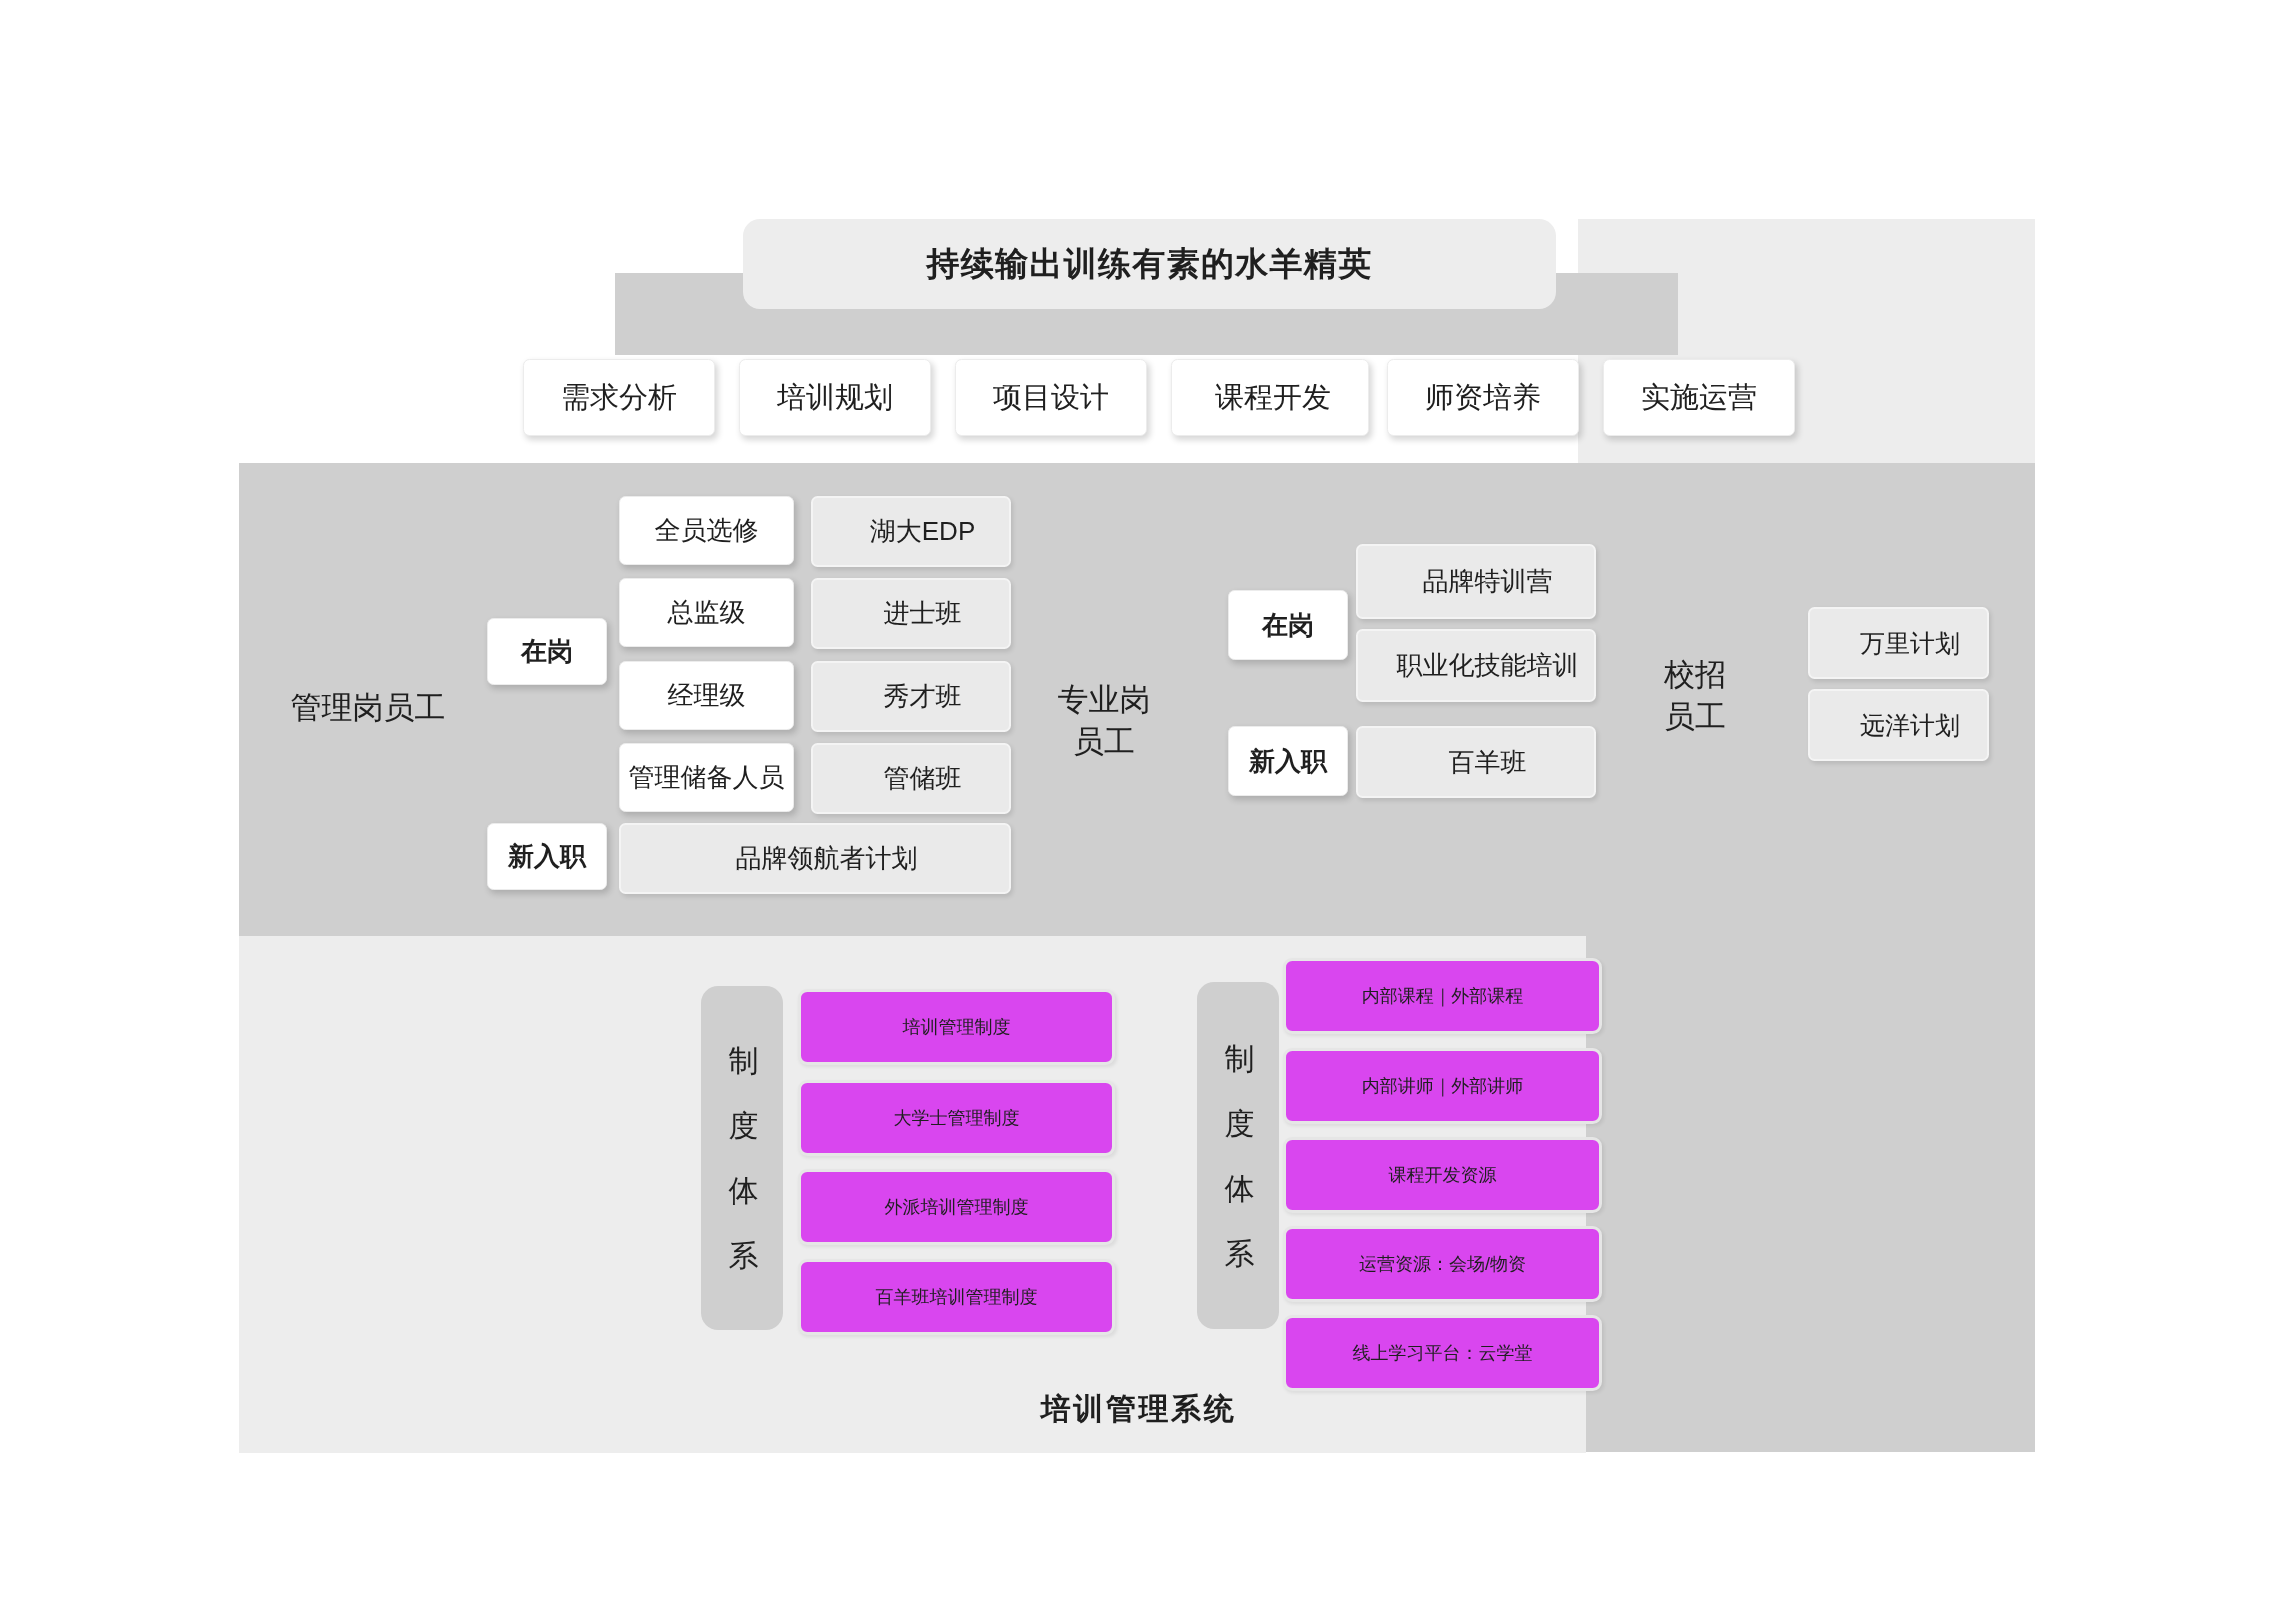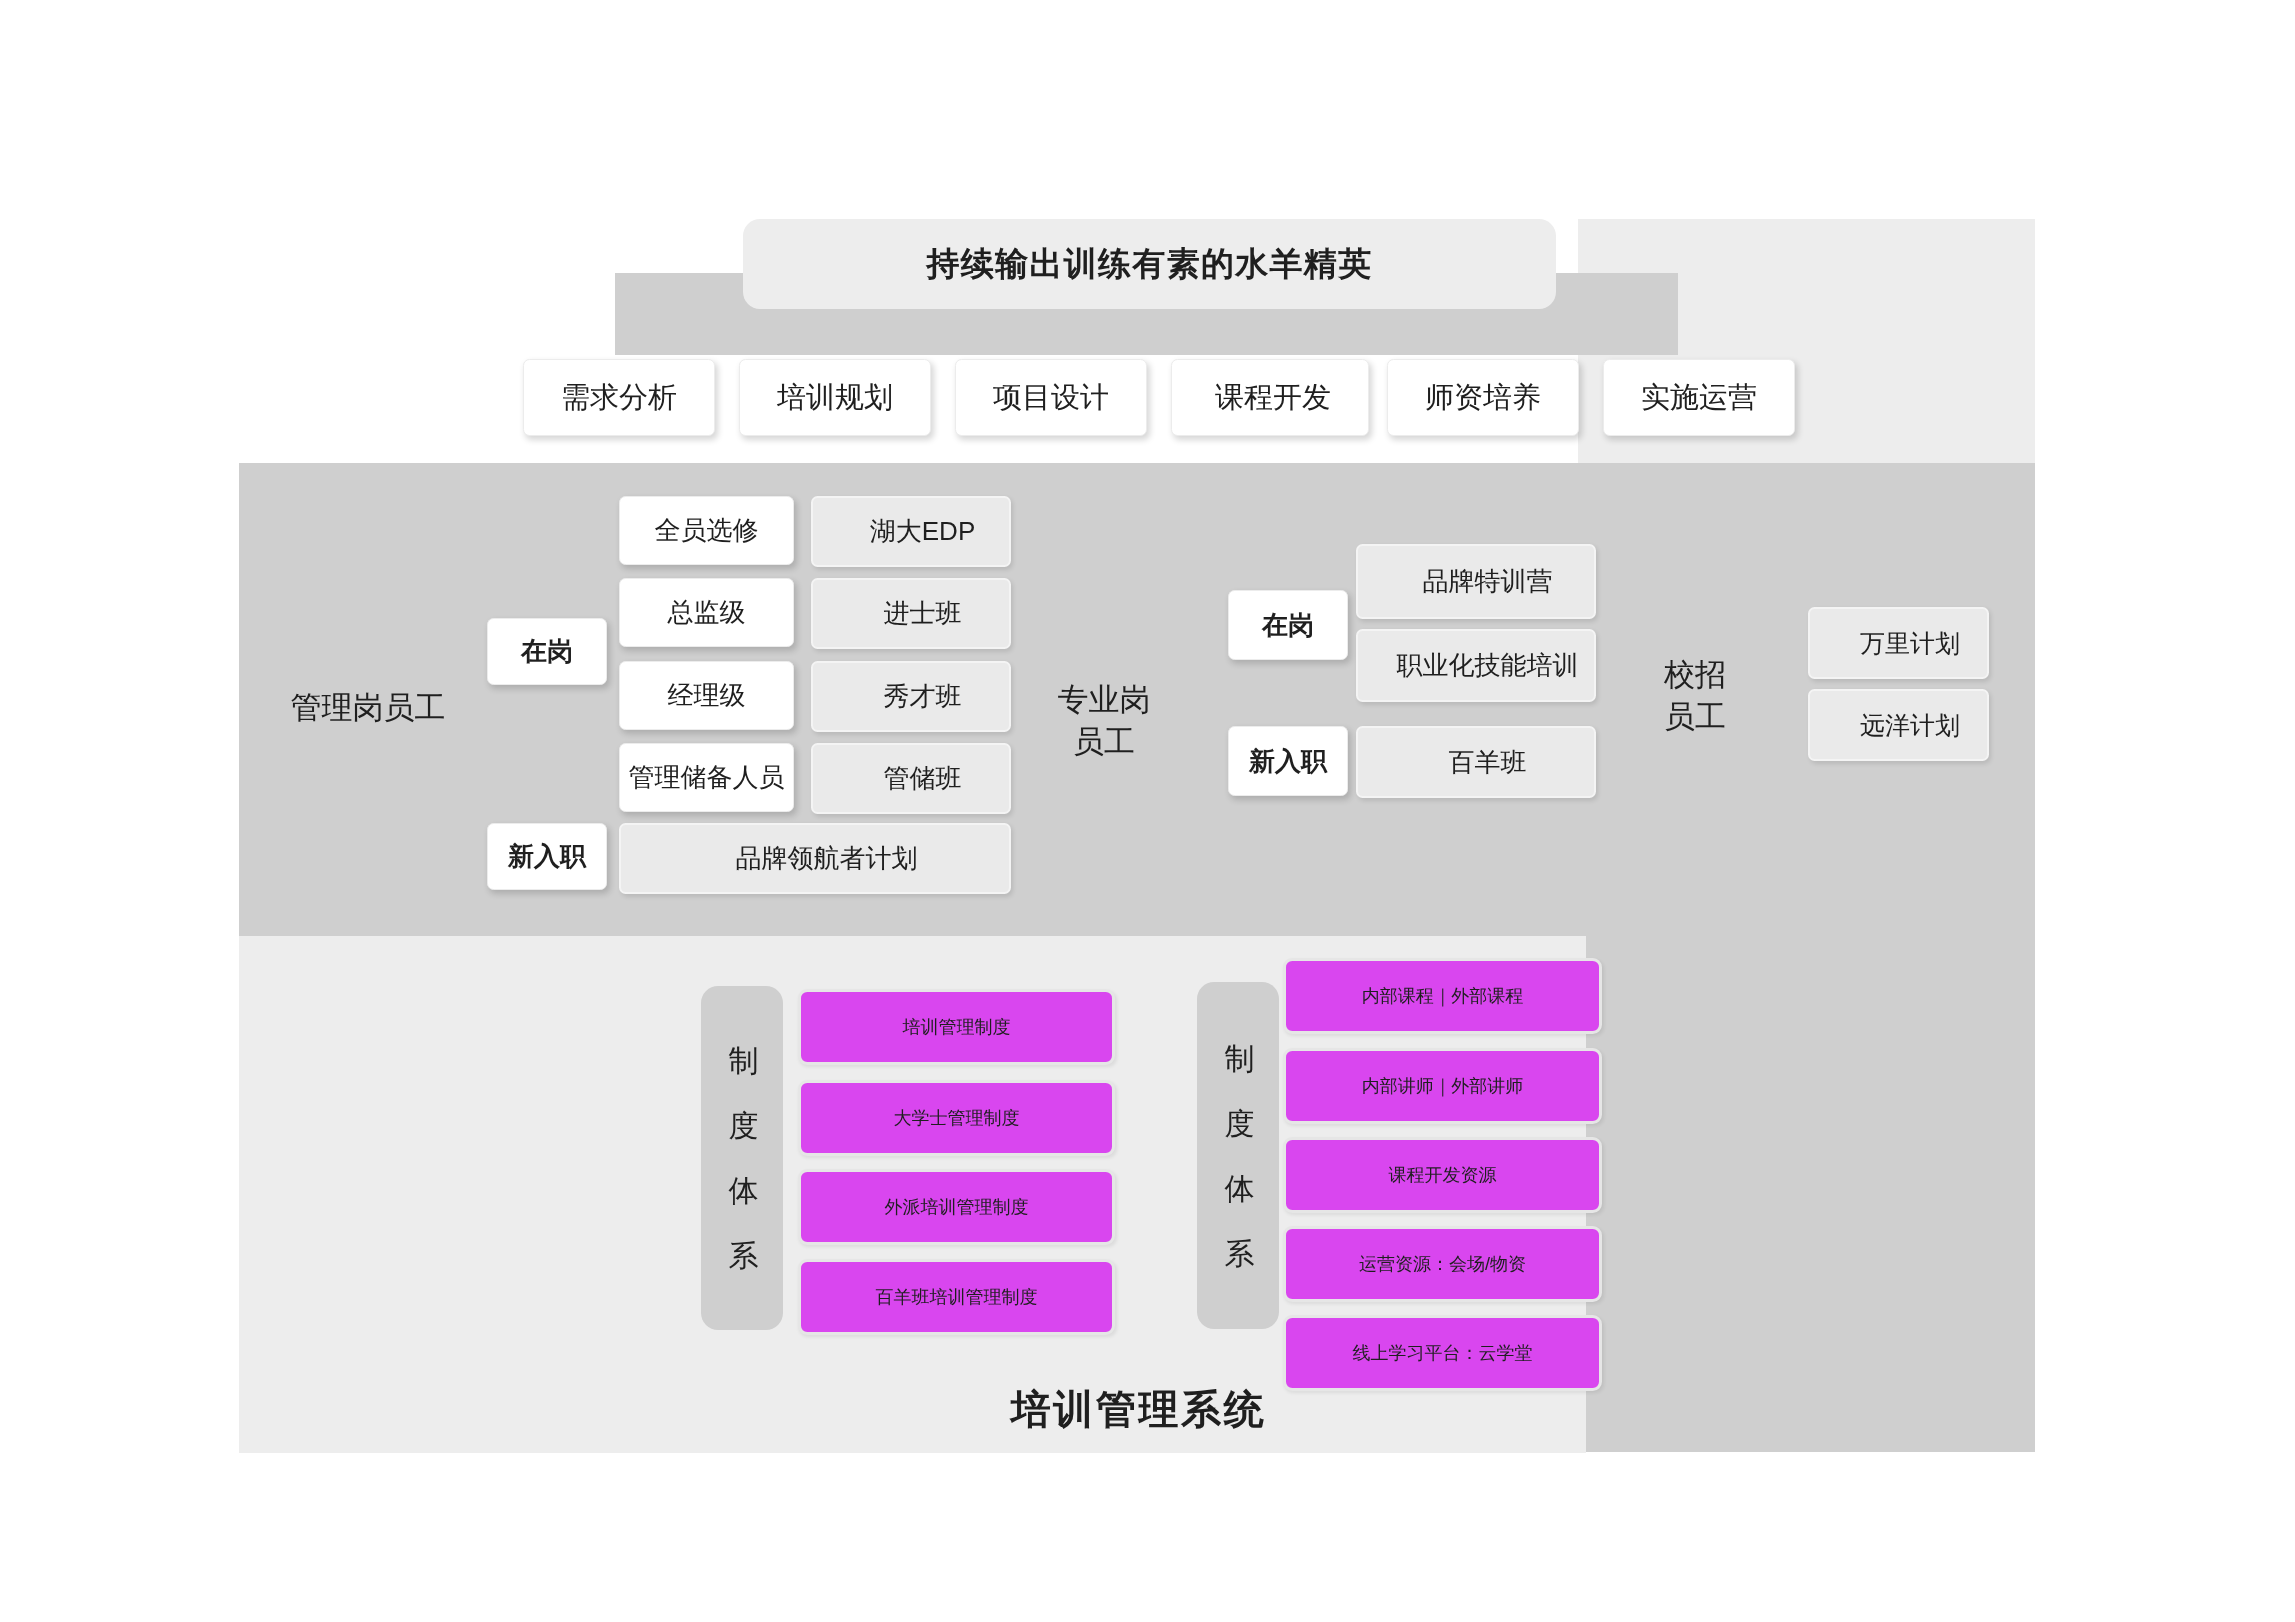--- a/index.html
+++ b/index.html
@@ -29,21 +29,21 @@
   
   .box-frame{
     background:#d946ef;border:3.3px solid #e6e6e6;border-radius:9.2px;
     box-shadow:1.3px 2px 3.9px rgba(0,0,0,0.08);
     font-size:18px;
   }
   .process-box{font-size:29px;}
   .status-box{font-weight:600;}
   .sec-label{font-size:31px;font-weight:500;line-height:42px;}
   .title-text{font-size:33px;font-weight:600;letter-spacing:1.3px;}
-  .footer-text{font-size:40px;font-weight:600;letter-spacing:2.6px;}
+  .footer-text{font-size:30px;font-weight:600;letter-spacing:2.6px;}
   .vbar{background:#cfcfcf;}
   .vtext{
     width:33px;font-size:30px;font-weight:500;line-height:65px;
     word-break:break-all;text-align:right;
   }
 </style>
 </head>
 <body>
 
 <div class="abs panel" style="left:1578px;top:219px;width:457px;height:245px;"></div>

